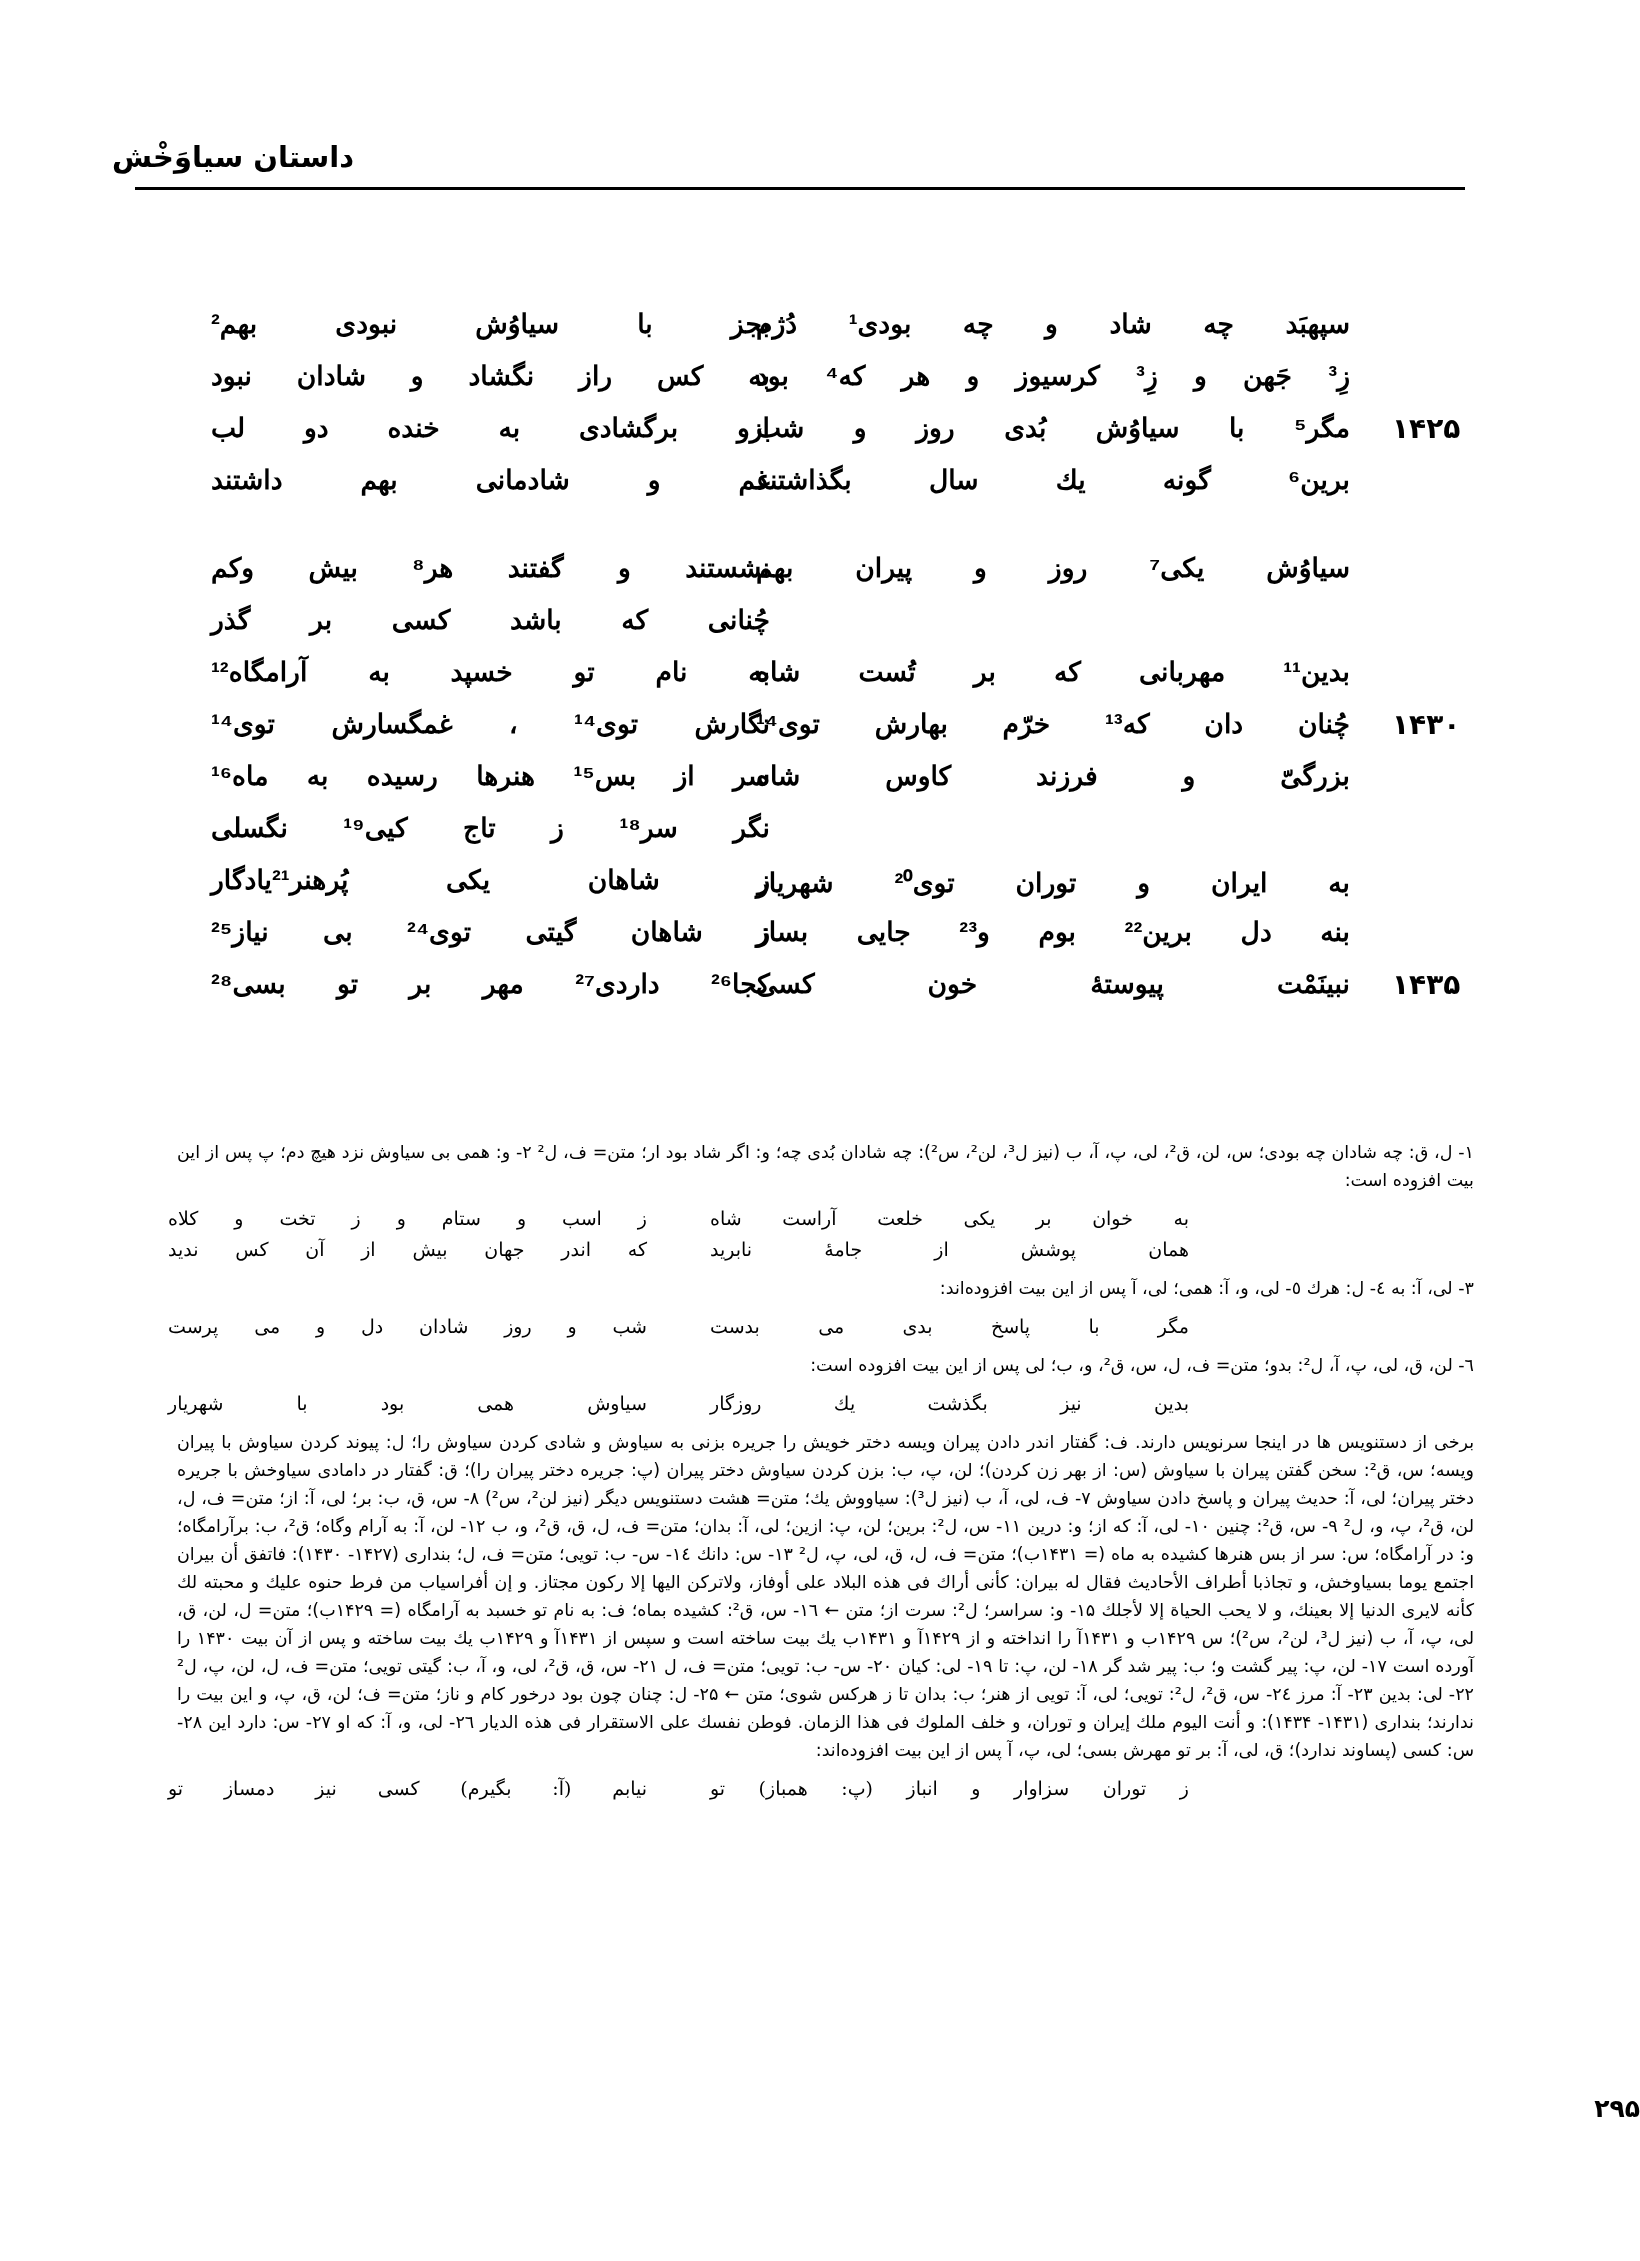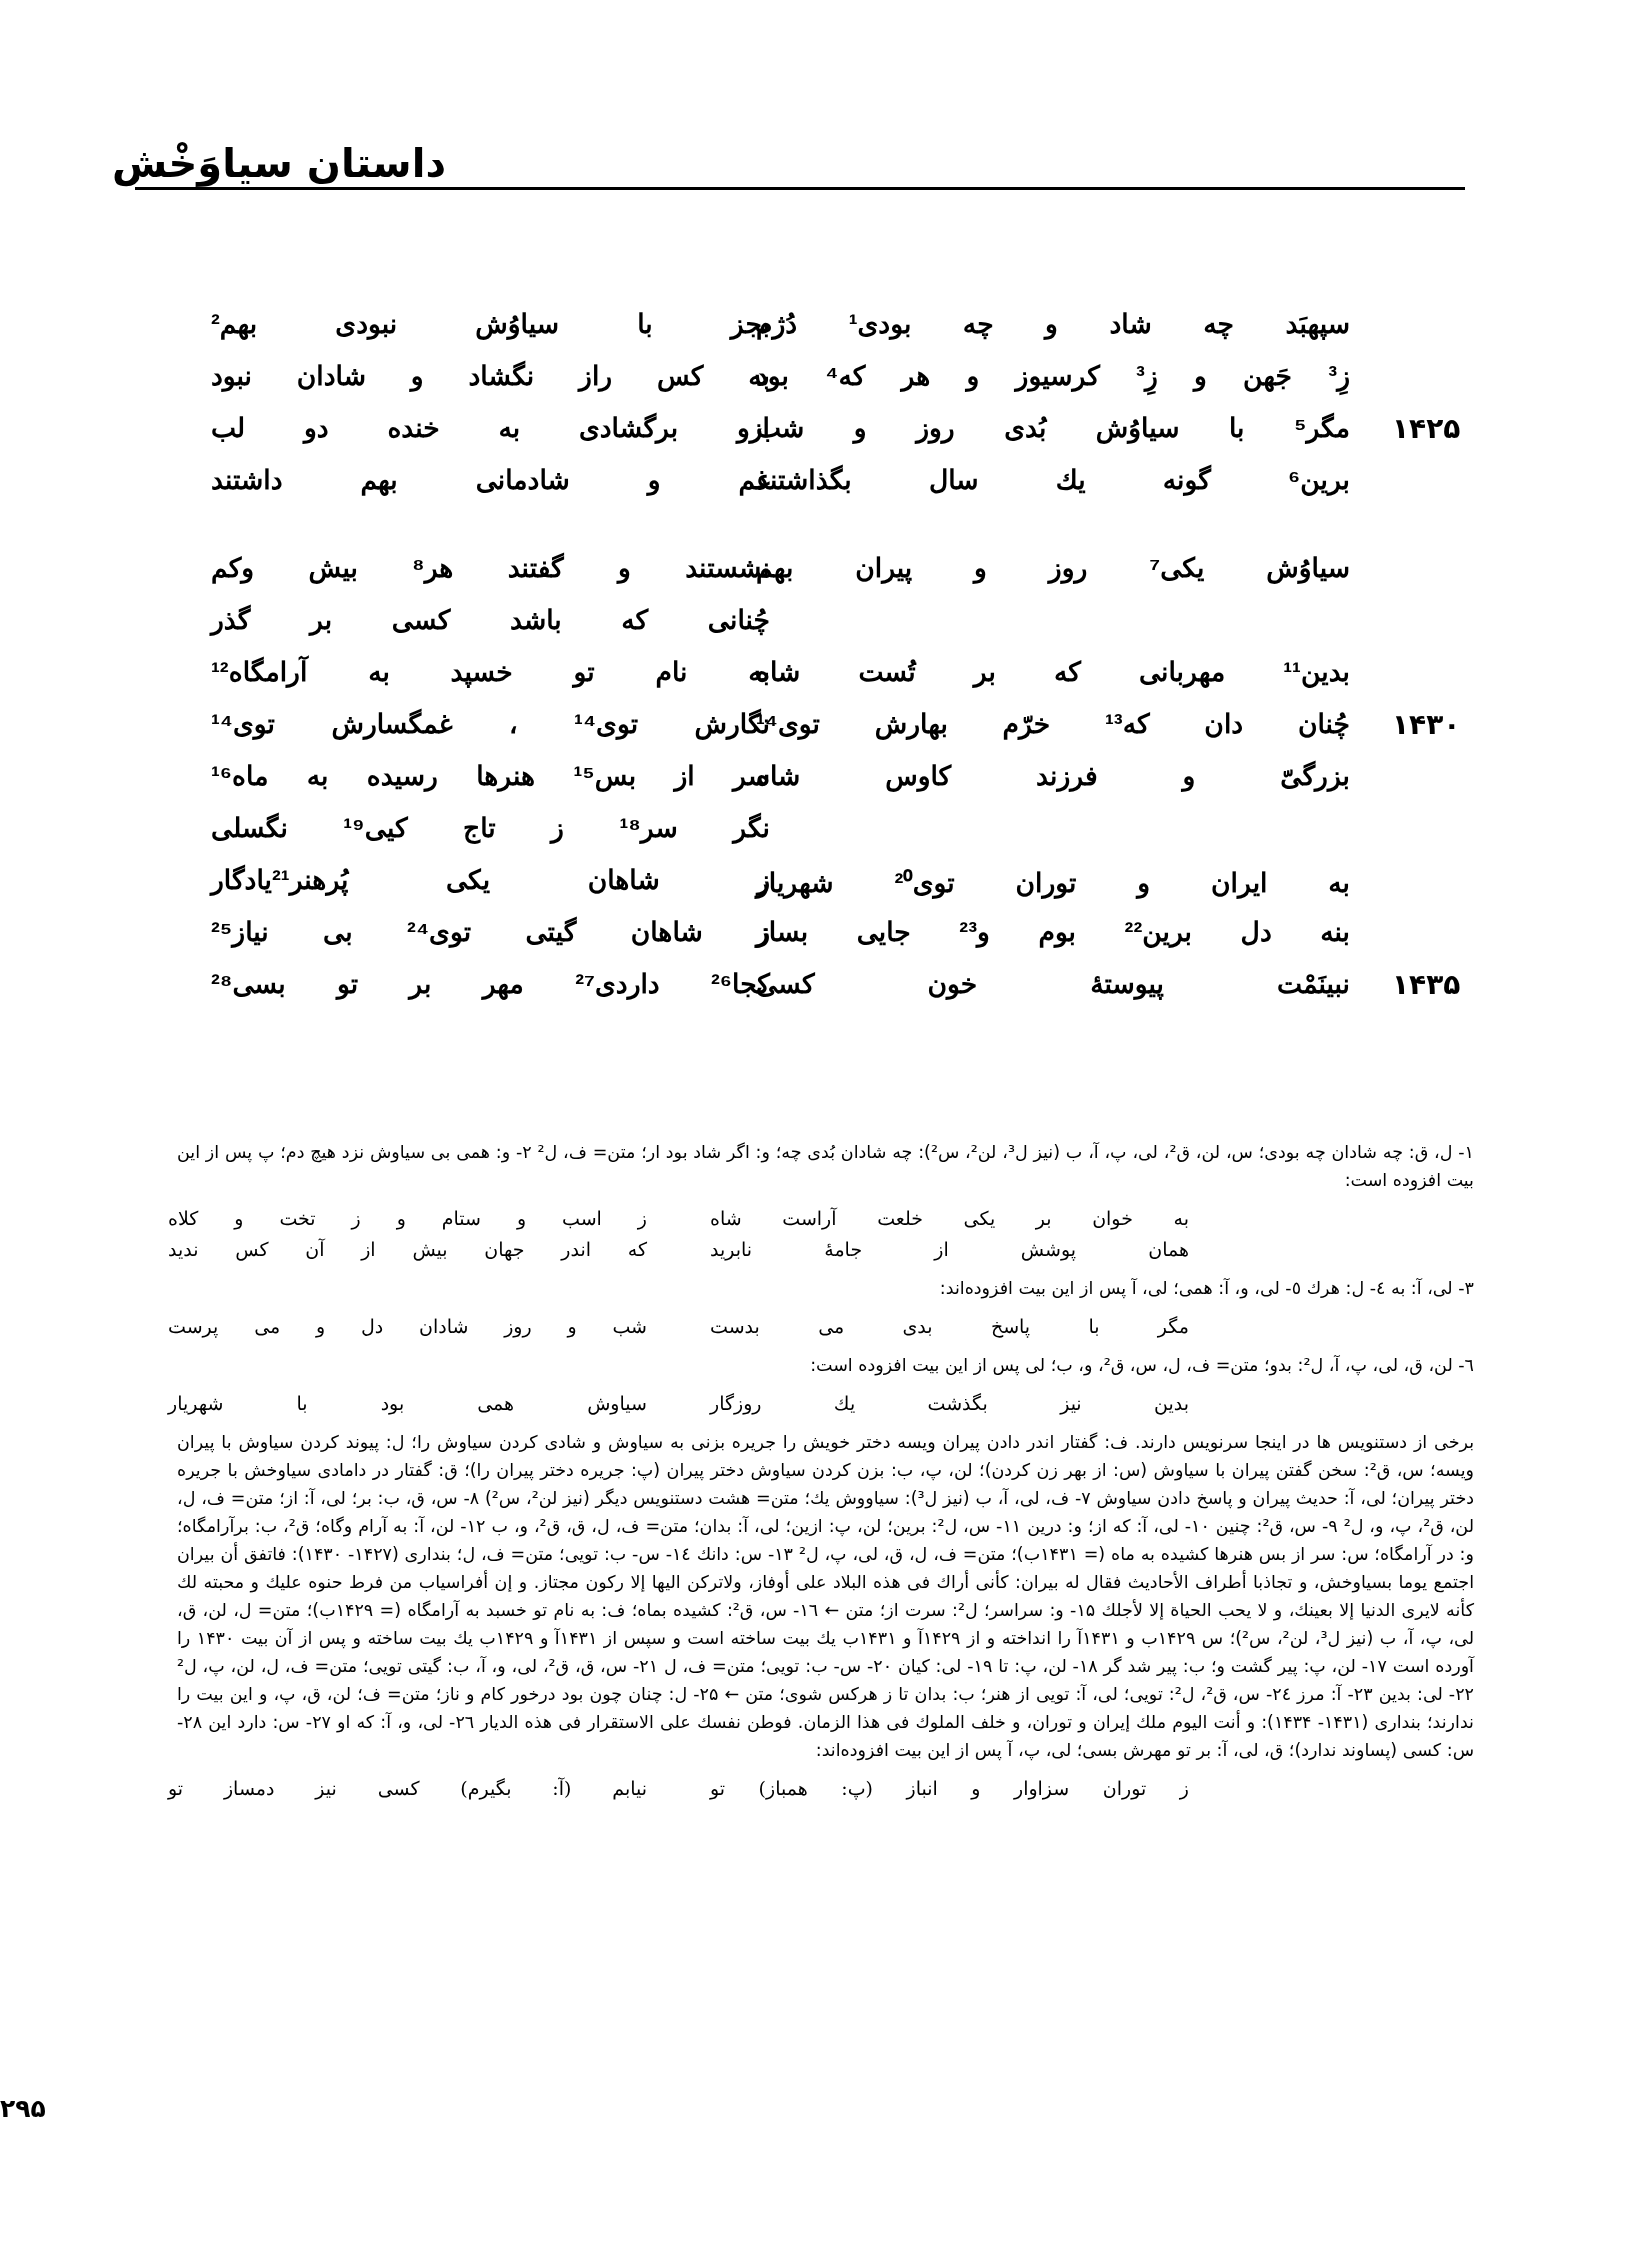--- a/index.html
+++ b/index.html
@@ -2,21 +2,21 @@
 <html style="font-size:11.2px"><head>
   <meta charset="utf-8">
   <style>
     html, body { margin: 0; padding: 0; background: #ffffff; }
     body {
       width: 1640px; height: 2261px; position: relative; overflow: hidden;
       font-family: "DejaVu Sans", sans-serif; color: #000;
     }
     .header-title {
       position: absolute; top: 140px; left: 112px;
-      font-size: 40px; font-weight: bold; direction: rtl;
+      font-size: 29px; font-weight: bold; direction: rtl;
     }
     .header-rule {
       position: absolute; top: 187px; left: 135px; width: 1330px; height: 2.8px; background: #000;
     }
     .poem { position: absolute; top: 308px; left: 210px; width: 1259px; direction: rtl; }
     .stanza { margin-bottom: 36px; }
     .couplet { display: flex; flex-direction: row; align-items: baseline; height: 52px; position: relative; }
     .verse-num {
       position: absolute; right: 0; width: 77px; text-align: left;
       font-size: 28px; font-weight: bold;
@@ -32,21 +32,21 @@
       font-family: "DejaVu Sans", sans-serif; font-size: 17.5px; line-height: 28px;
       text-align: justify;
     }
     .note-para { margin: 9px; }
     .note-verse {
       display: flex; justify-content: center; gap: 63px; font-family: "DejaVu Serif", serif;
       font-size: 19px; line-height: 31px; padding-right: 0; margin-right: 294px;
     }
     .note-verse span { display: inline-block; width: 503px; text-align: justify; text-align-last: justify; }
     .page-number {
-      position: absolute; top: 2094px; left: 0; width: 1640px; text-align: left;
+      position: absolute; top: 2094px; left: 0; width: 1640px; text-align: right;
       font-size: 25px; font-weight: bold;
     }
   </style>
 </head>
 <body>
 
 <div class="header-title">داستان سیاوَخْش</div>
 <div class="header-rule"></div>
 
 <div class="poem">

